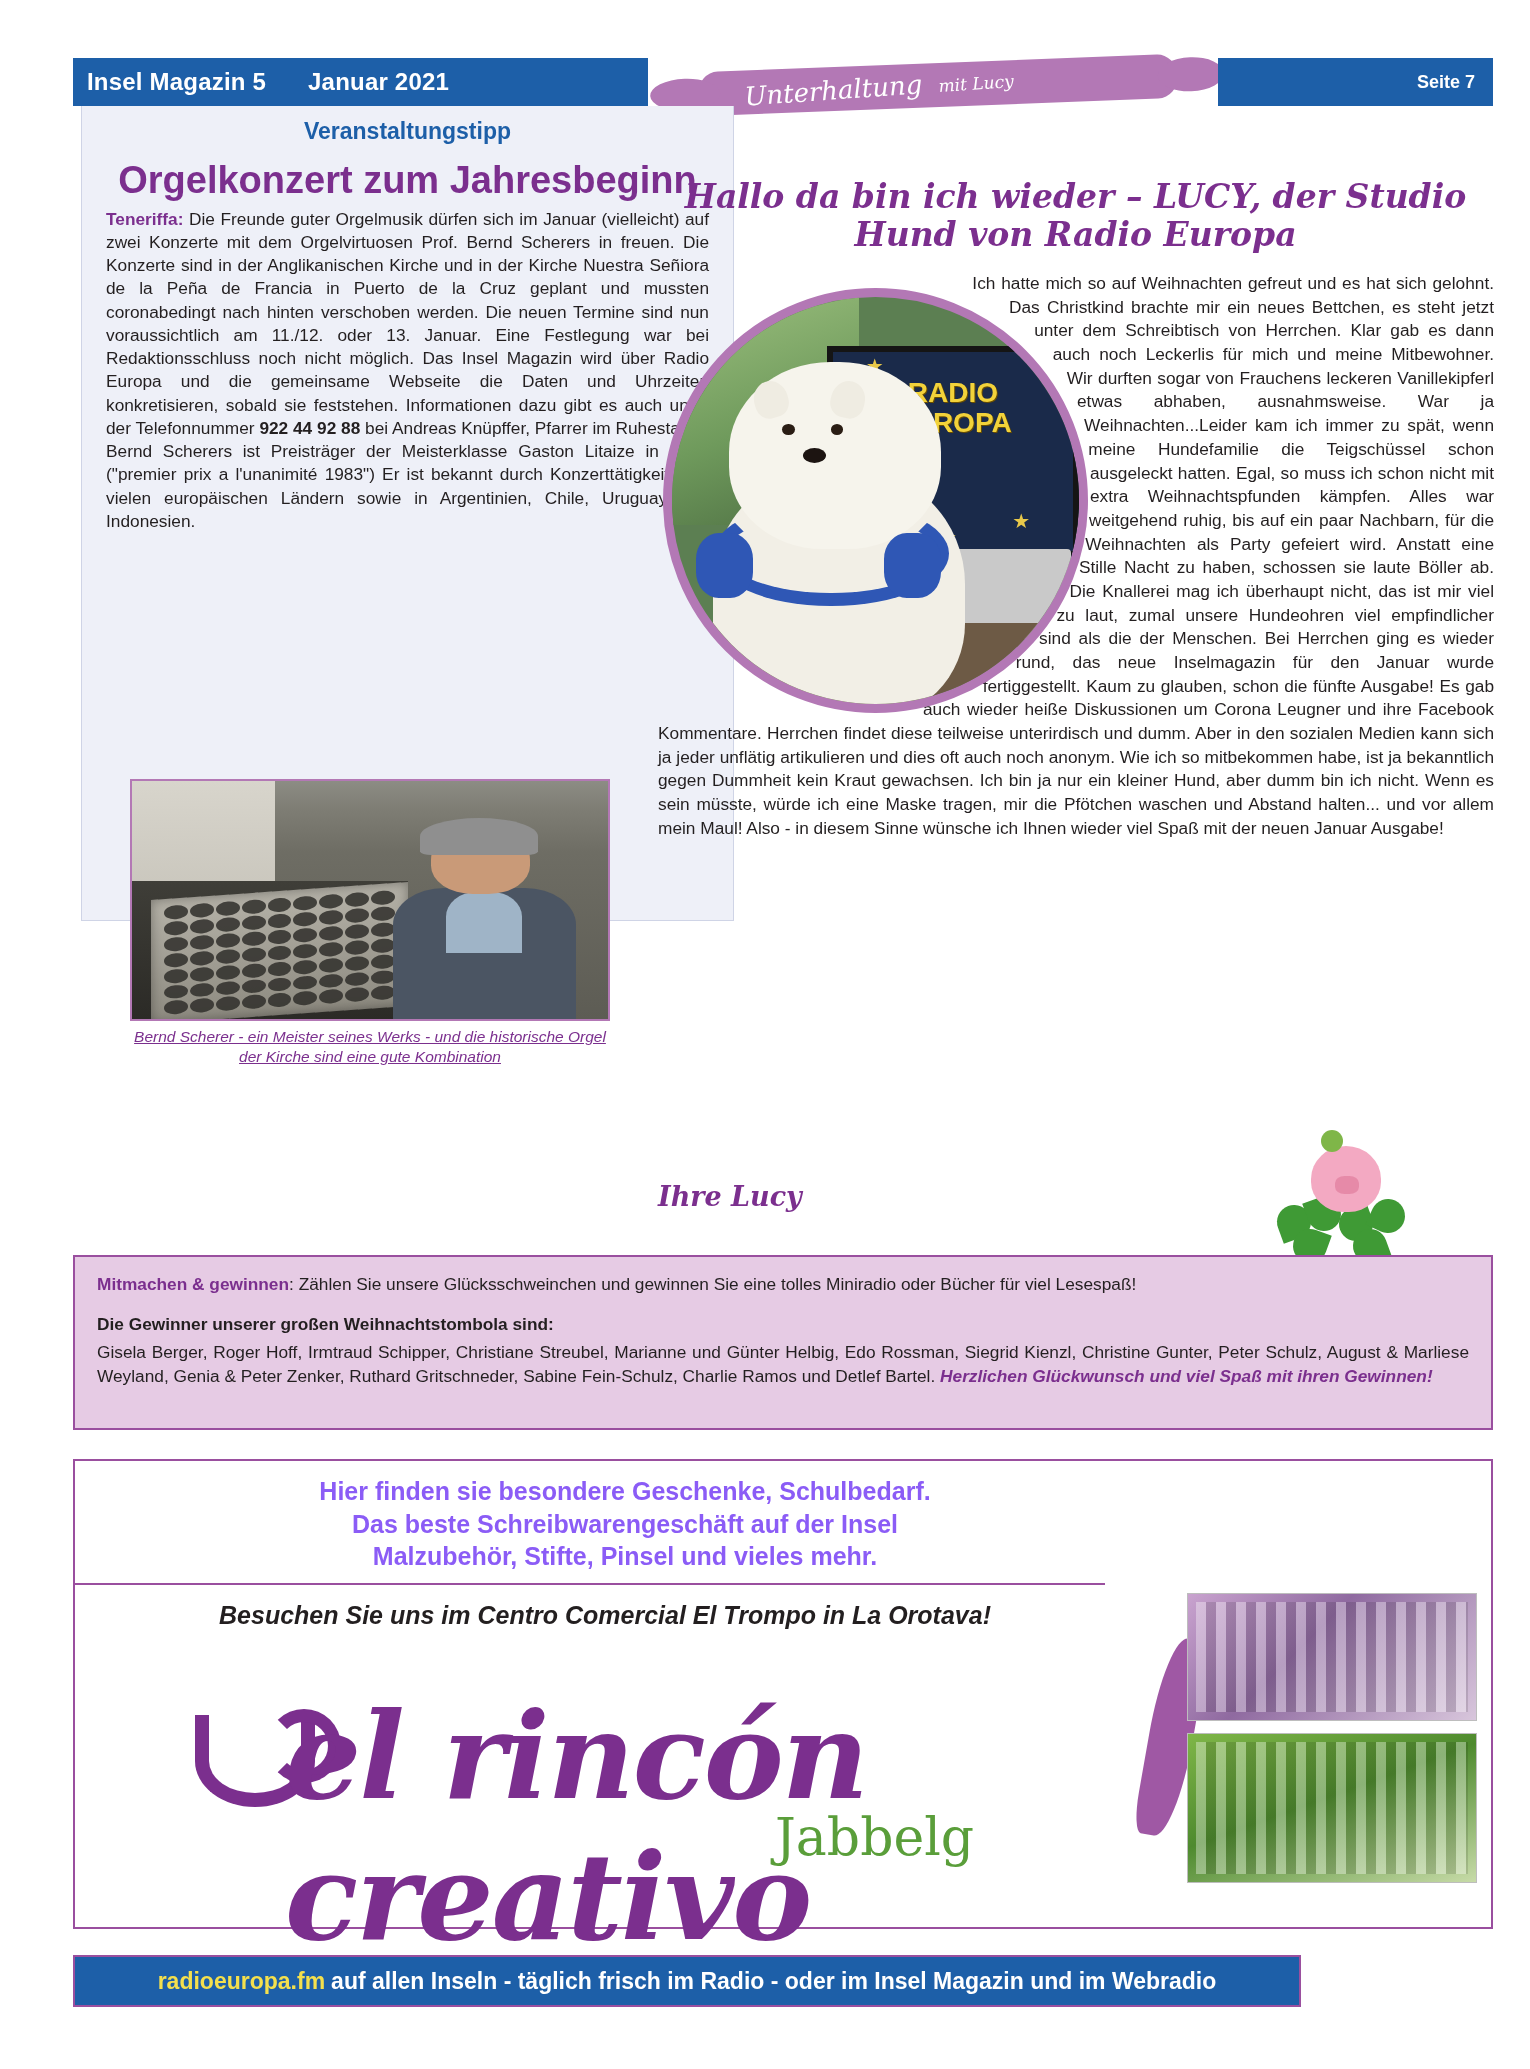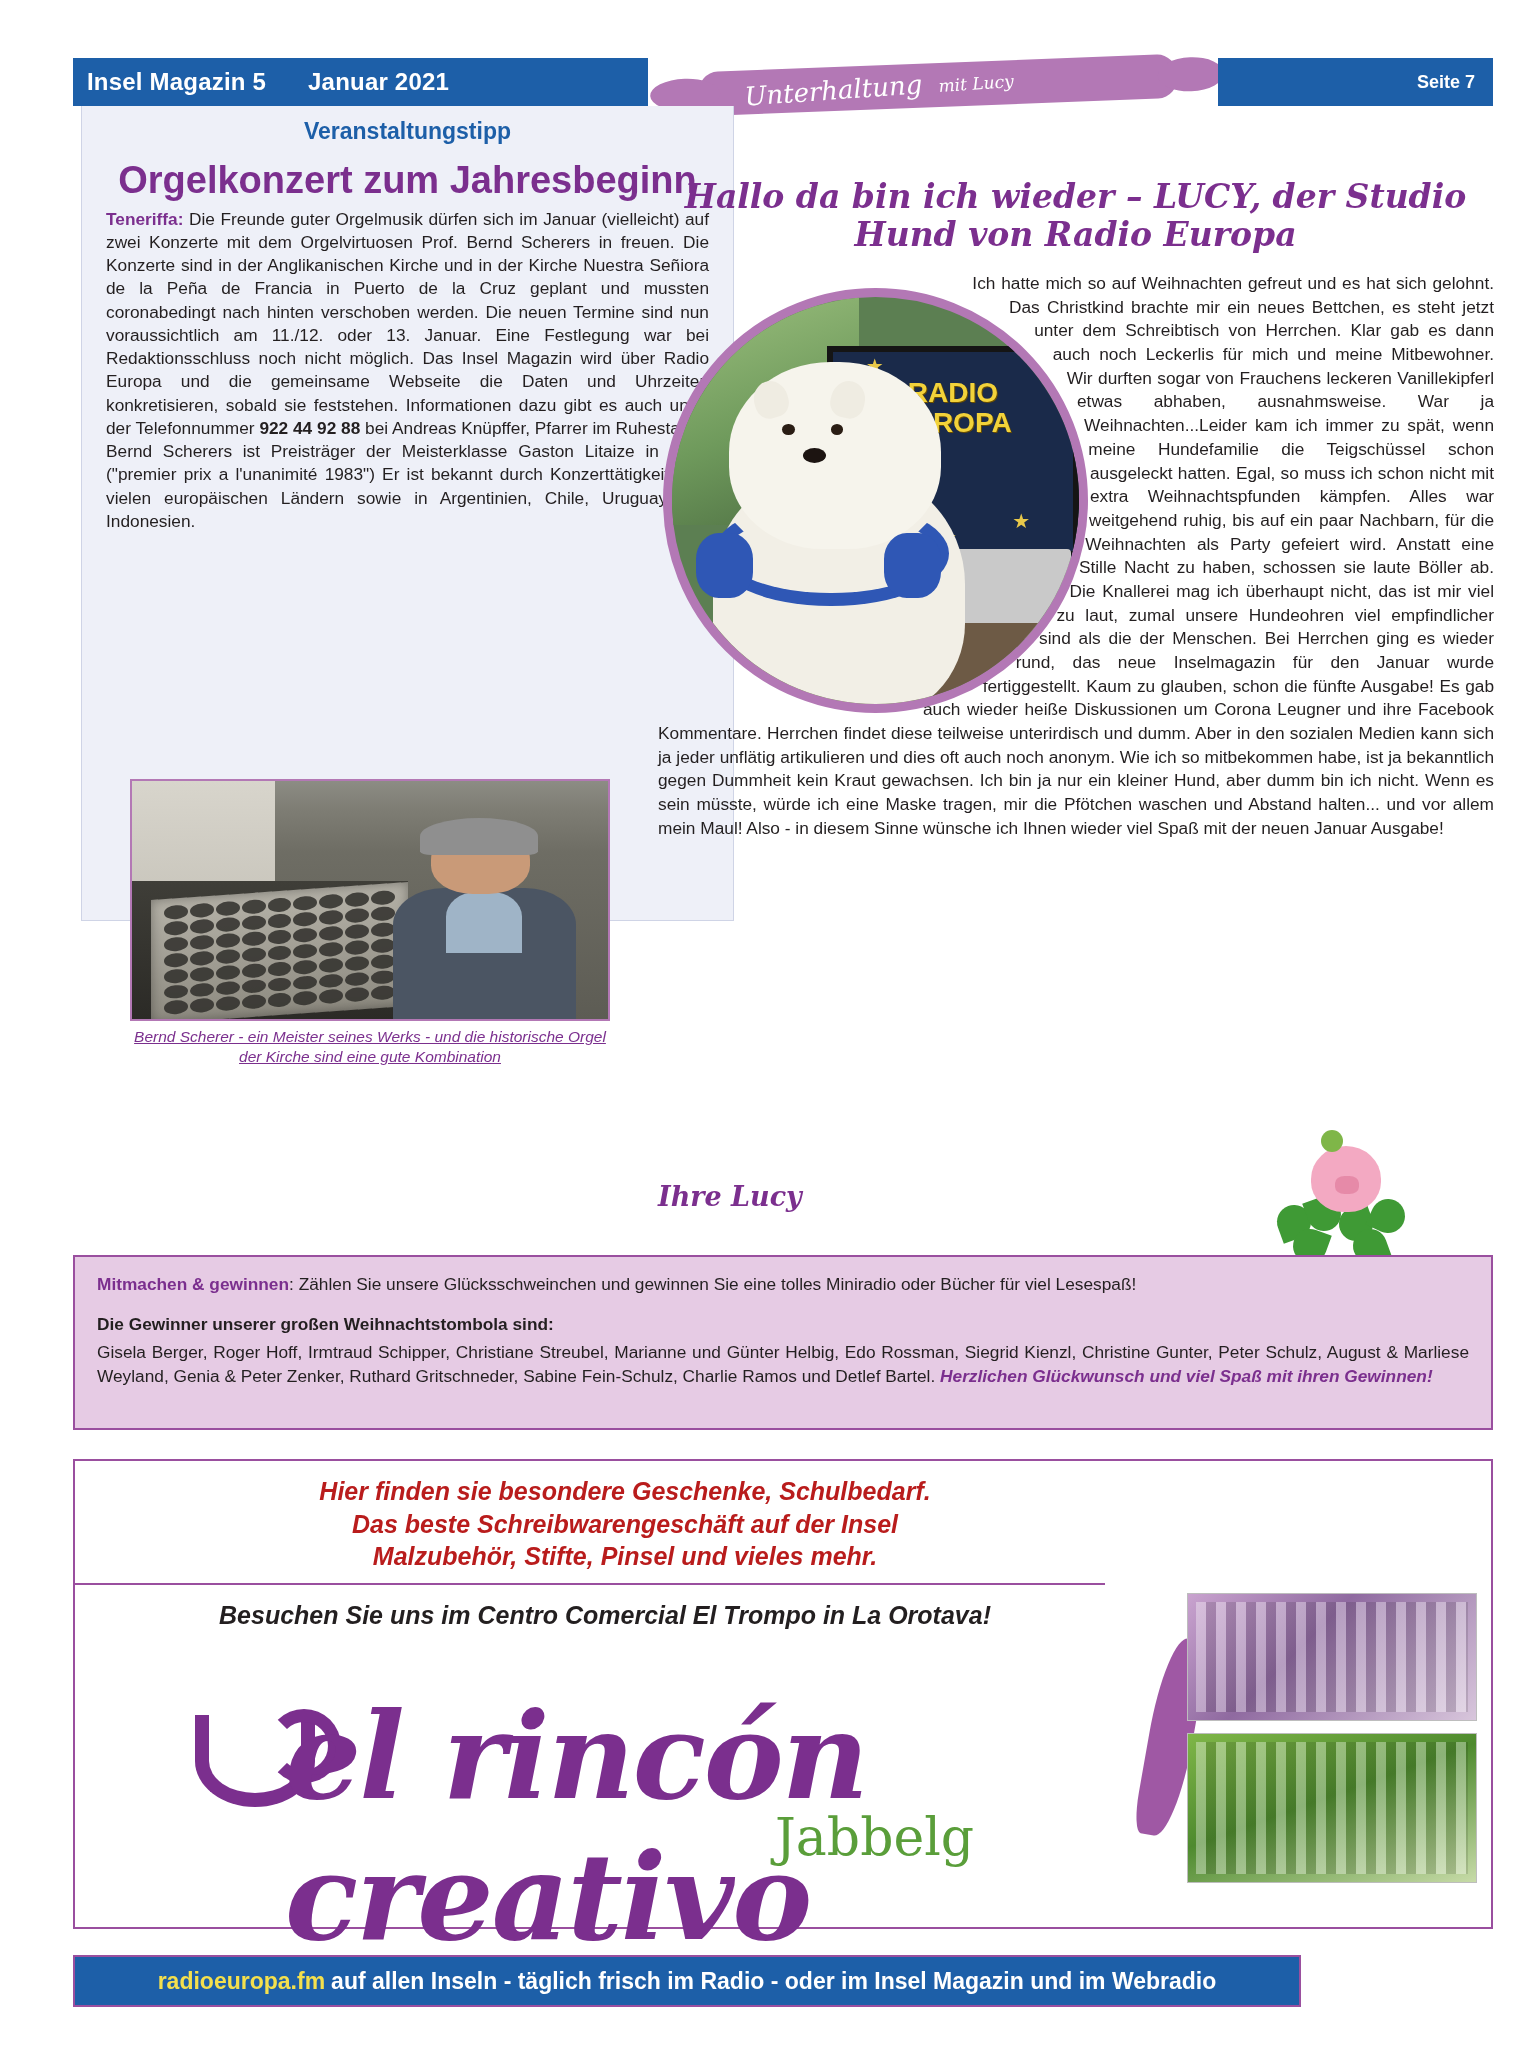--- a/index.html
+++ b/index.html
@@ -305,23 +305,23 @@
   .advert {
     position: absolute;
     left: 55px; top: 1459px;
     width: 1420px; height: 470px;
     background: #ffffff;
     border: 2px solid #9a4f9f;
   }
   .ad-top {
     position: absolute; left: 30px; top: 14px; width: 1040px;
     text-align: center;
-    font-size: 25px; font-weight: bold; font-style: italic;
+    font-size: 25px; font-weight: bold; 
     line-height: 1.3;
-    color: #b91c1c;
+    color: #8b5cf6;
   }
   .ad-rule {
     position: absolute; left: 0; top: 122px; width: 1030px; height: 2px;
     background: #9a4f9f;
   }
   .ad-visit {
     position: absolute; left: 20px; top: 140px; width: 1020px;
     text-align: center;
     font-size: 25px; font-weight: bold; font-style: italic;
   }

